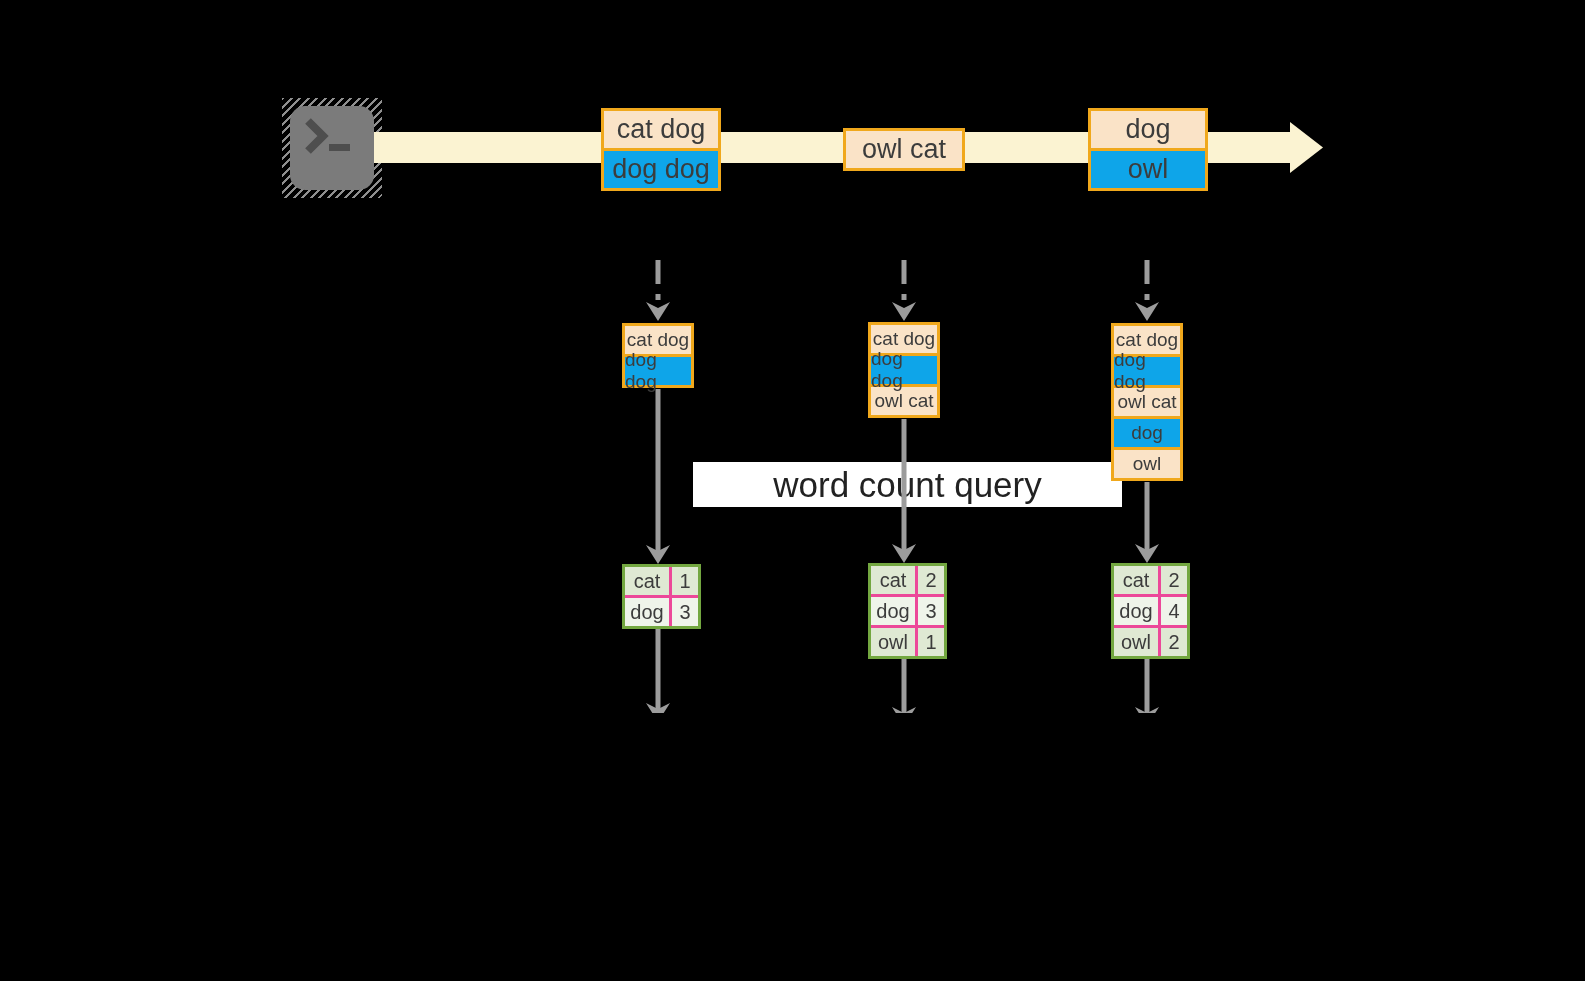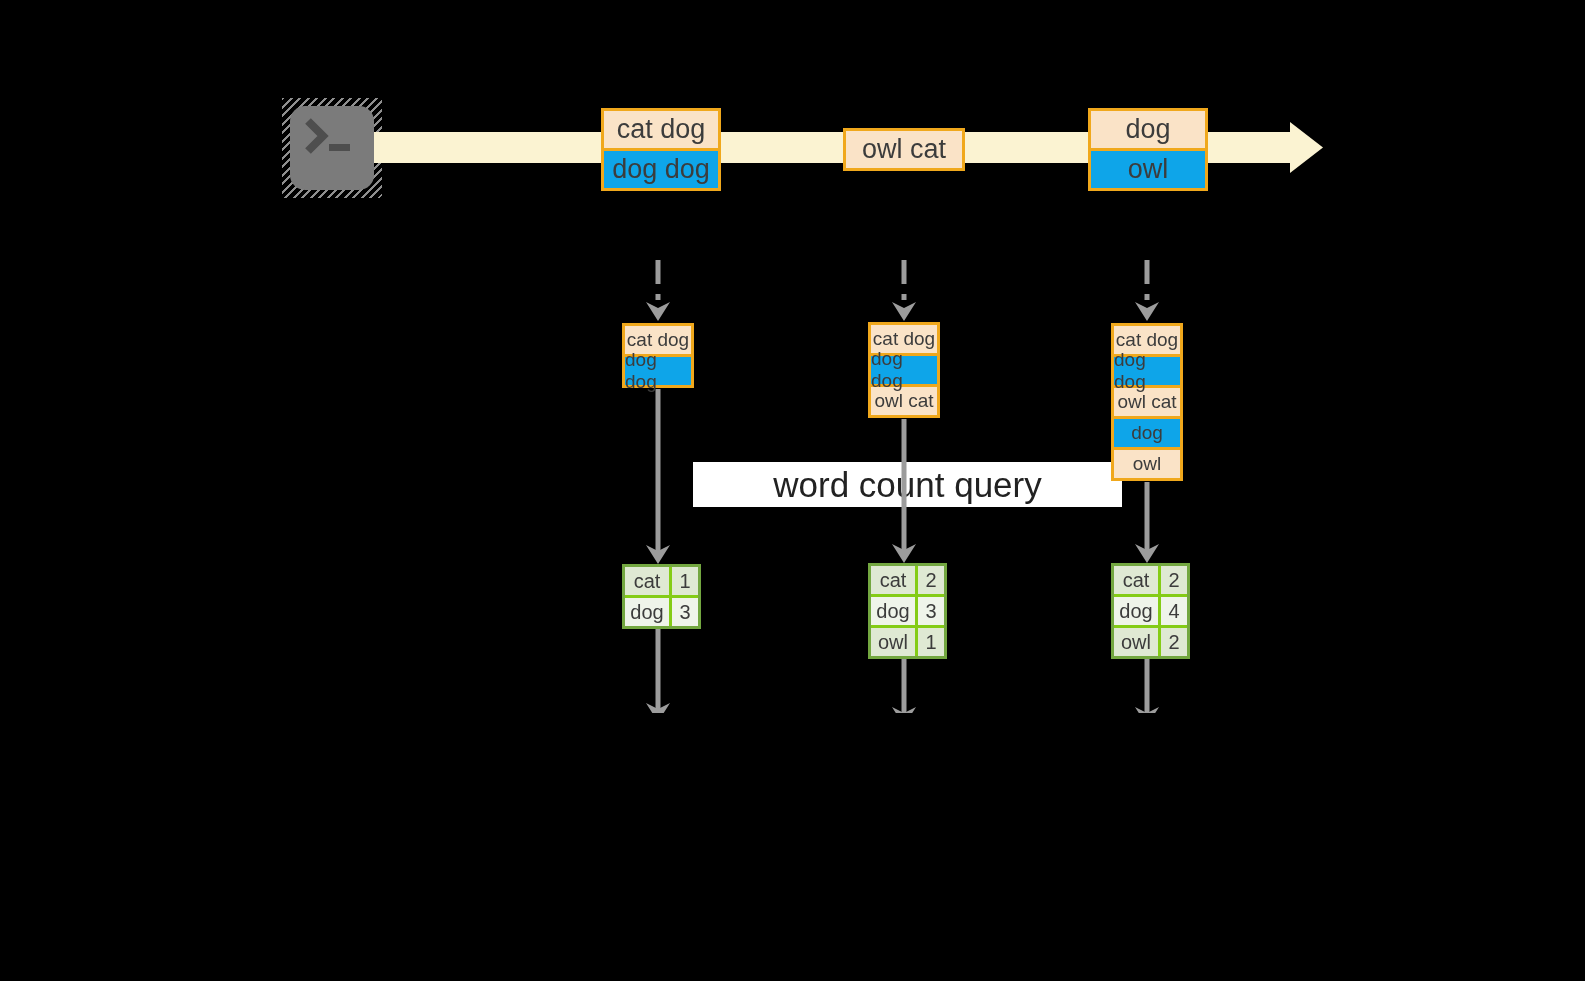--- a/index.html
+++ b/index.html
@@ -33,21 +33,21 @@
   .stack-row + .stack-row{margin-top:3px;}
   .fill-dark{background:#fae3c7;}
   .fill-light{background:#0ea5e9;}
   
   .query-band{
     position:absolute;left:693px;top:462px;width:429px;height:45px;z-index:4;
     background:#ffffff;display:flex;align-items:center;justify-content:center;
     font-size:35px;color:#222222;
   }
   
-  .wc-table{position:absolute;width:73px;border:3px solid #73a740;background:#84cc16;z-index:6;}
+  .wc-table{position:absolute;width:73px;border:3px solid #73a740;background:#ec4899;z-index:6;}
   .wc-row{display:flex;height:28px;}
   .wc-row + .wc-row{margin-top:3px;}
   .wc-word{width:44px;display:flex;align-items:center;justify-content:center;font-size:20px;}
   .wc-count{flex:1;margin-left:3px;display:flex;align-items:center;justify-content:center;font-size:20px;}
   .row-a .wc-word,.row-a .wc-count{background:#dfe9d3;}
   .row-b .wc-word,.row-b .wc-count{background:#eff4ea;}
 </style>
 </head>
 <body>
 

